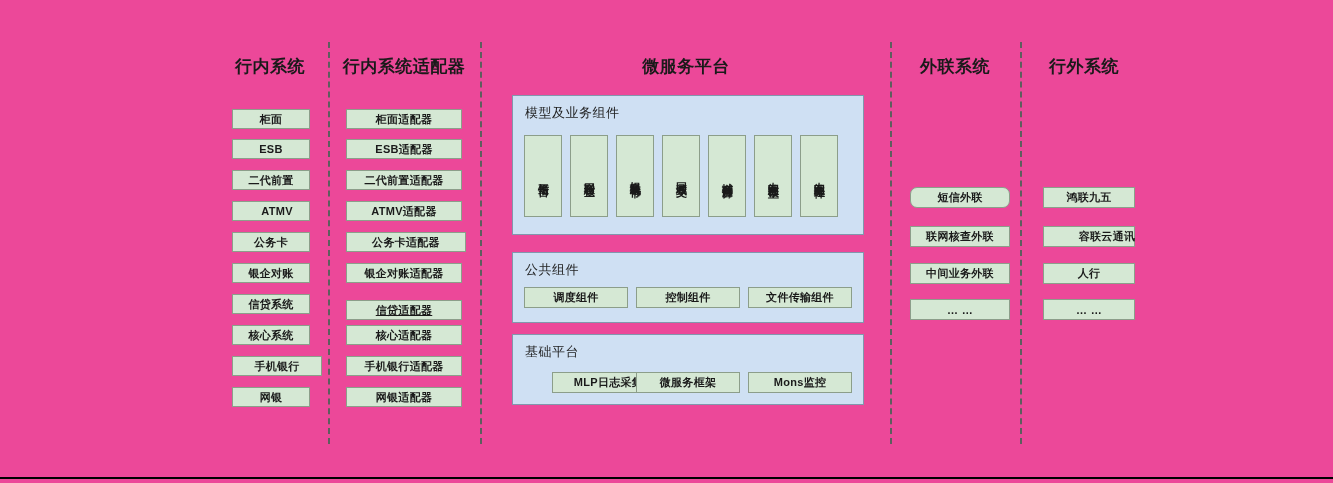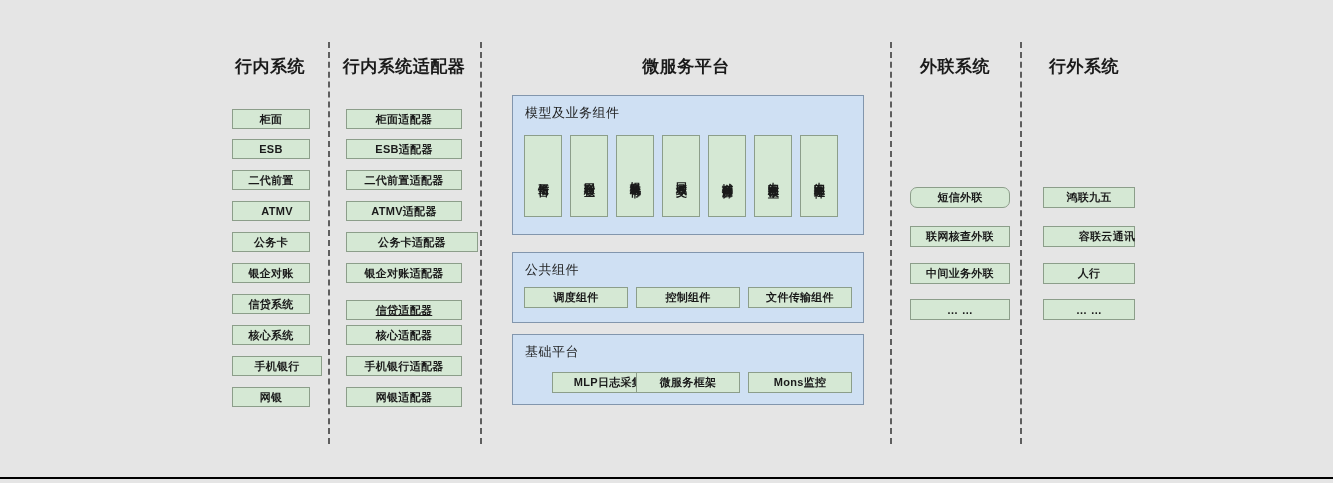--- a/index.html
+++ b/index.html
@@ -9,21 +9,21 @@
   }
   body {
     font-family: "Liberation Sans", "DejaVu Sans", sans-serif;
     color: #1a1a1a;
     -webkit-font-smoothing: antialiased;
   }
   #canvas {
     position: relative;
     width: 1333px;
     height: 483px;
-    background: #e5e5e5;
+    background: #ec4899;
     overflow: hidden;
   }
 
   
   .divider {
     position: absolute;
     top: 42px;
     width: 0;
     height: 402px;
     border-left: 2px dashed #5e5e5e;
@@ -131,21 +131,21 @@
   <div class="gbox" style="left:232px; top:263px; width:78px; height:20px;">银企对账</div>
   <div class="gbox" style="left:232px; top:294px; width:78px; height:20px;">信贷系统</div>
   <div class="gbox" style="left:232px; top:325px; width:78px; height:20px;">核心系统</div>
   <div class="gbox" style="left:232px; top:356px; width:90px; height:20px;">手机银行</div>
   <div class="gbox" style="left:232px; top:387px; width:78px; height:20px;">网银</div>
 
   <div class="gbox" style="left:346px; top:109px; width:116px; height:20px;">柜面适配器</div>
   <div class="gbox" style="left:346px; top:139px; width:116px; height:20px;">ESB适配器</div>
   <div class="gbox" style="left:346px; top:170px; width:116px; height:20px;">二代前置适配器</div>
   <div class="gbox" style="left:346px; top:201px; width:116px; height:20px;text-align:right;">ATMV适配器</div>
-  <div class="gbox" style="left:346px; top:232px; width:132px; height:20px;">公务卡适配器</div>
+  <div class="gbox" style="left:346px; top:232px; width:120px; height:20px;">公务卡适配器</div>
   <div class="gbox" style="left:346px; top:263px; width:116px; height:20px;">银企对账适配器</div>
   <div class="gbox" style="left:346px; top:300px; width:116px; height:20px;text-decoration:underline;">信贷适配器</div>
   <div class="gbox" style="left:346px; top:325px; width:116px; height:20px;">核心适配器</div>
   <div class="gbox" style="left:346px; top:356px; width:116px; height:20px;">手机银行适配器</div>
   <div class="gbox" style="left:346px; top:387px; width:116px; height:20px;">网银适配器</div>
 
   <div class="bpanel" style="left:512px; top:95px; width:352px; height:140px;">
     <div class="bpanel-title">模型及业务组件</div>
   </div>
 

